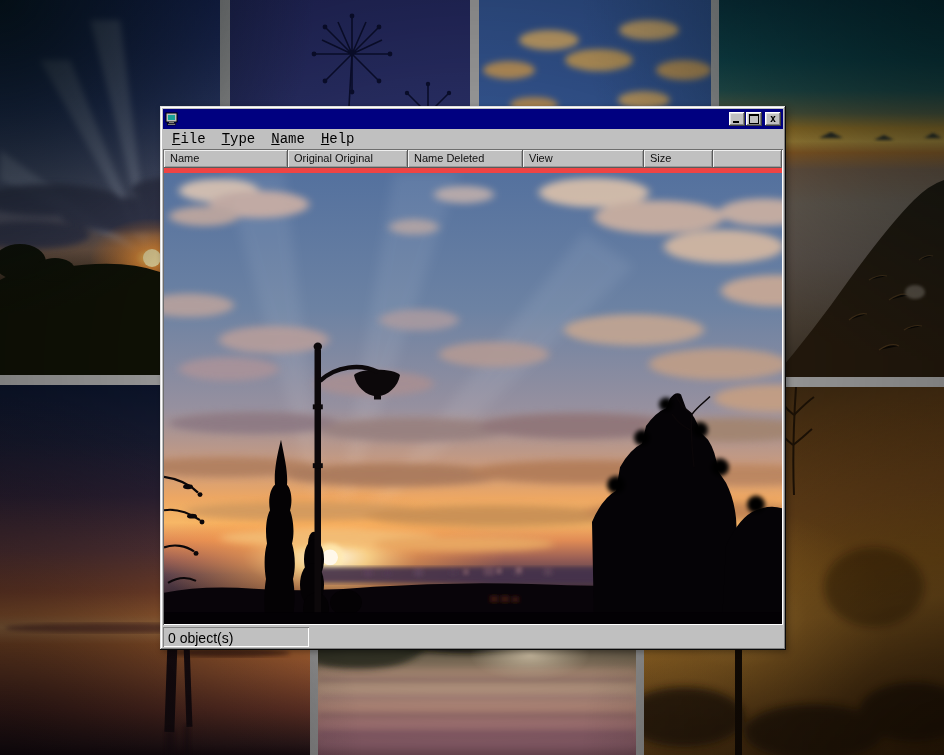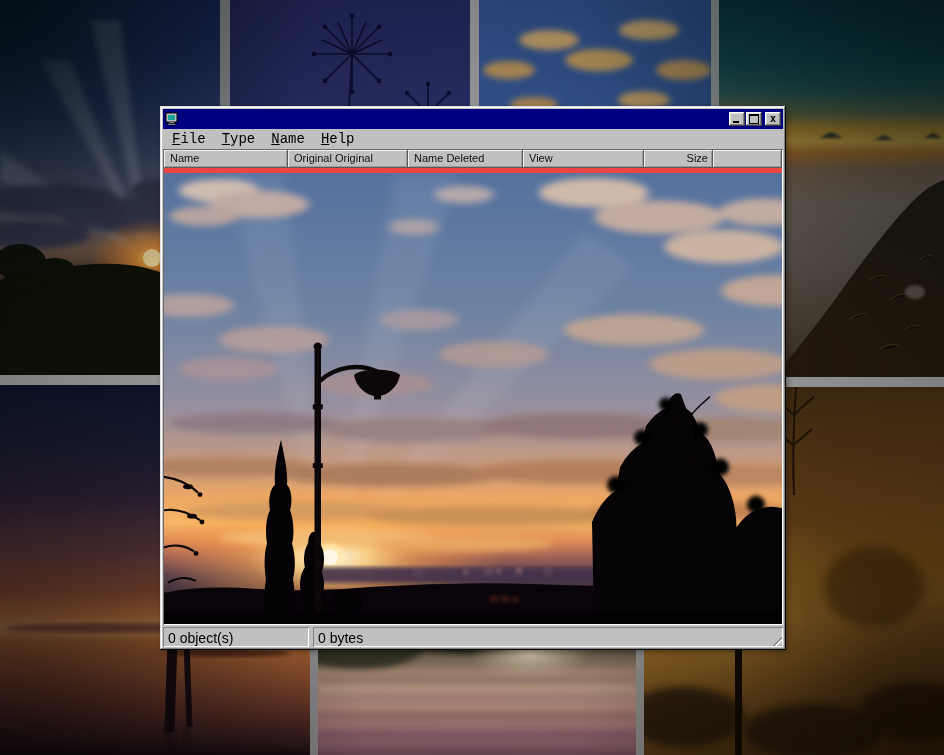--- a/index.html
+++ b/index.html
@@ -57,21 +57,21 @@
   #menubar{height:20px;display:flex;align-items:center;padding-left:1px;flex:0 0 auto;}
   .menu-item{display:inline-block;font-size:14px;color:#000;padding:2px 8px 3px 8px;cursor:default;font-family:Liberation Mono, monospace;}
   .menu-item::first-letter{text-decoration:underline;}
   #listframe{flex:1 1 auto;display:flex;flex-direction:column;position:relative;
     box-shadow: inset 1px 1px 0 #6e6e6e, inset -1px -1px 0 #ffffff;
     padding:1px;}
   #colheaders{height:23px;display:flex;flex:0 0 auto;background:#ef4444;}
   .hseg{box-sizing:border-box;height:18px;background:#c0c0c0;font-size:11px;color:#101010;
     padding:2px 5px 0 6px;white-space:nowrap;overflow:hidden;
     box-shadow: inset -1px -1px 0 #5a5a5a, inset 1px 1px 0 #efefef, inset -2px -2px 0 #9a9a9a;}
-  .hseg.size{text-align:right;}
+  .hseg.size{}
   #photo{flex:1 1 auto;position:relative;overflow:hidden;background:#54719e;}
   #photo svg{position:absolute;inset:0;width:100%;height:100%;}
   #statusrow{flex:0 0 auto;height:20px;margin-top:2px;display:flex;gap:4px;}
   .spanel{box-sizing:border-box;height:20px;background:#c0c0c0;font-size:14px;color:#000;
     padding:3px 4px 0 5px;box-shadow: inset 1px 1px 0 #828282, inset -1px -1px 0 #ffffff;
     white-space:nowrap;overflow:hidden;}
   #spanel-objects{width:146px;flex:0 0 auto;}
   #spanel-bytes{flex:1 1 auto;position:relative;}
   #grip{position:absolute;right:1px;bottom:1px;width:13px;height:13px;cursor:nwse-resize;
     background:repeating-linear-gradient(135deg,#858585 0 1.5px,#fdfdfd 1.5px 3px,rgba(0,0,0,0) 3px 5.8px);
@@ -454,18 +454,14 @@
           <ellipse cx="24" cy="320" rx="5" ry="2.5"></ellipse>
             <ellipse cx="28" cy="350" rx="5" ry="2.5"></ellipse>
         </g>
         <rect x="0" y="448" width="618" height="12" fill="#030104"></rect>
       </svg>
     </div>
   </div>
 
   <div id="statusrow">
     <div class="spanel" id="spanel-objects">0 object(s)</div>
-    <div class="spanel" id="spanel-bytes">
-      <span>0 bytes</span>
-      <div id="grip"></div>
-    </div>
   </div>
 </div>
 
 </body></html>

